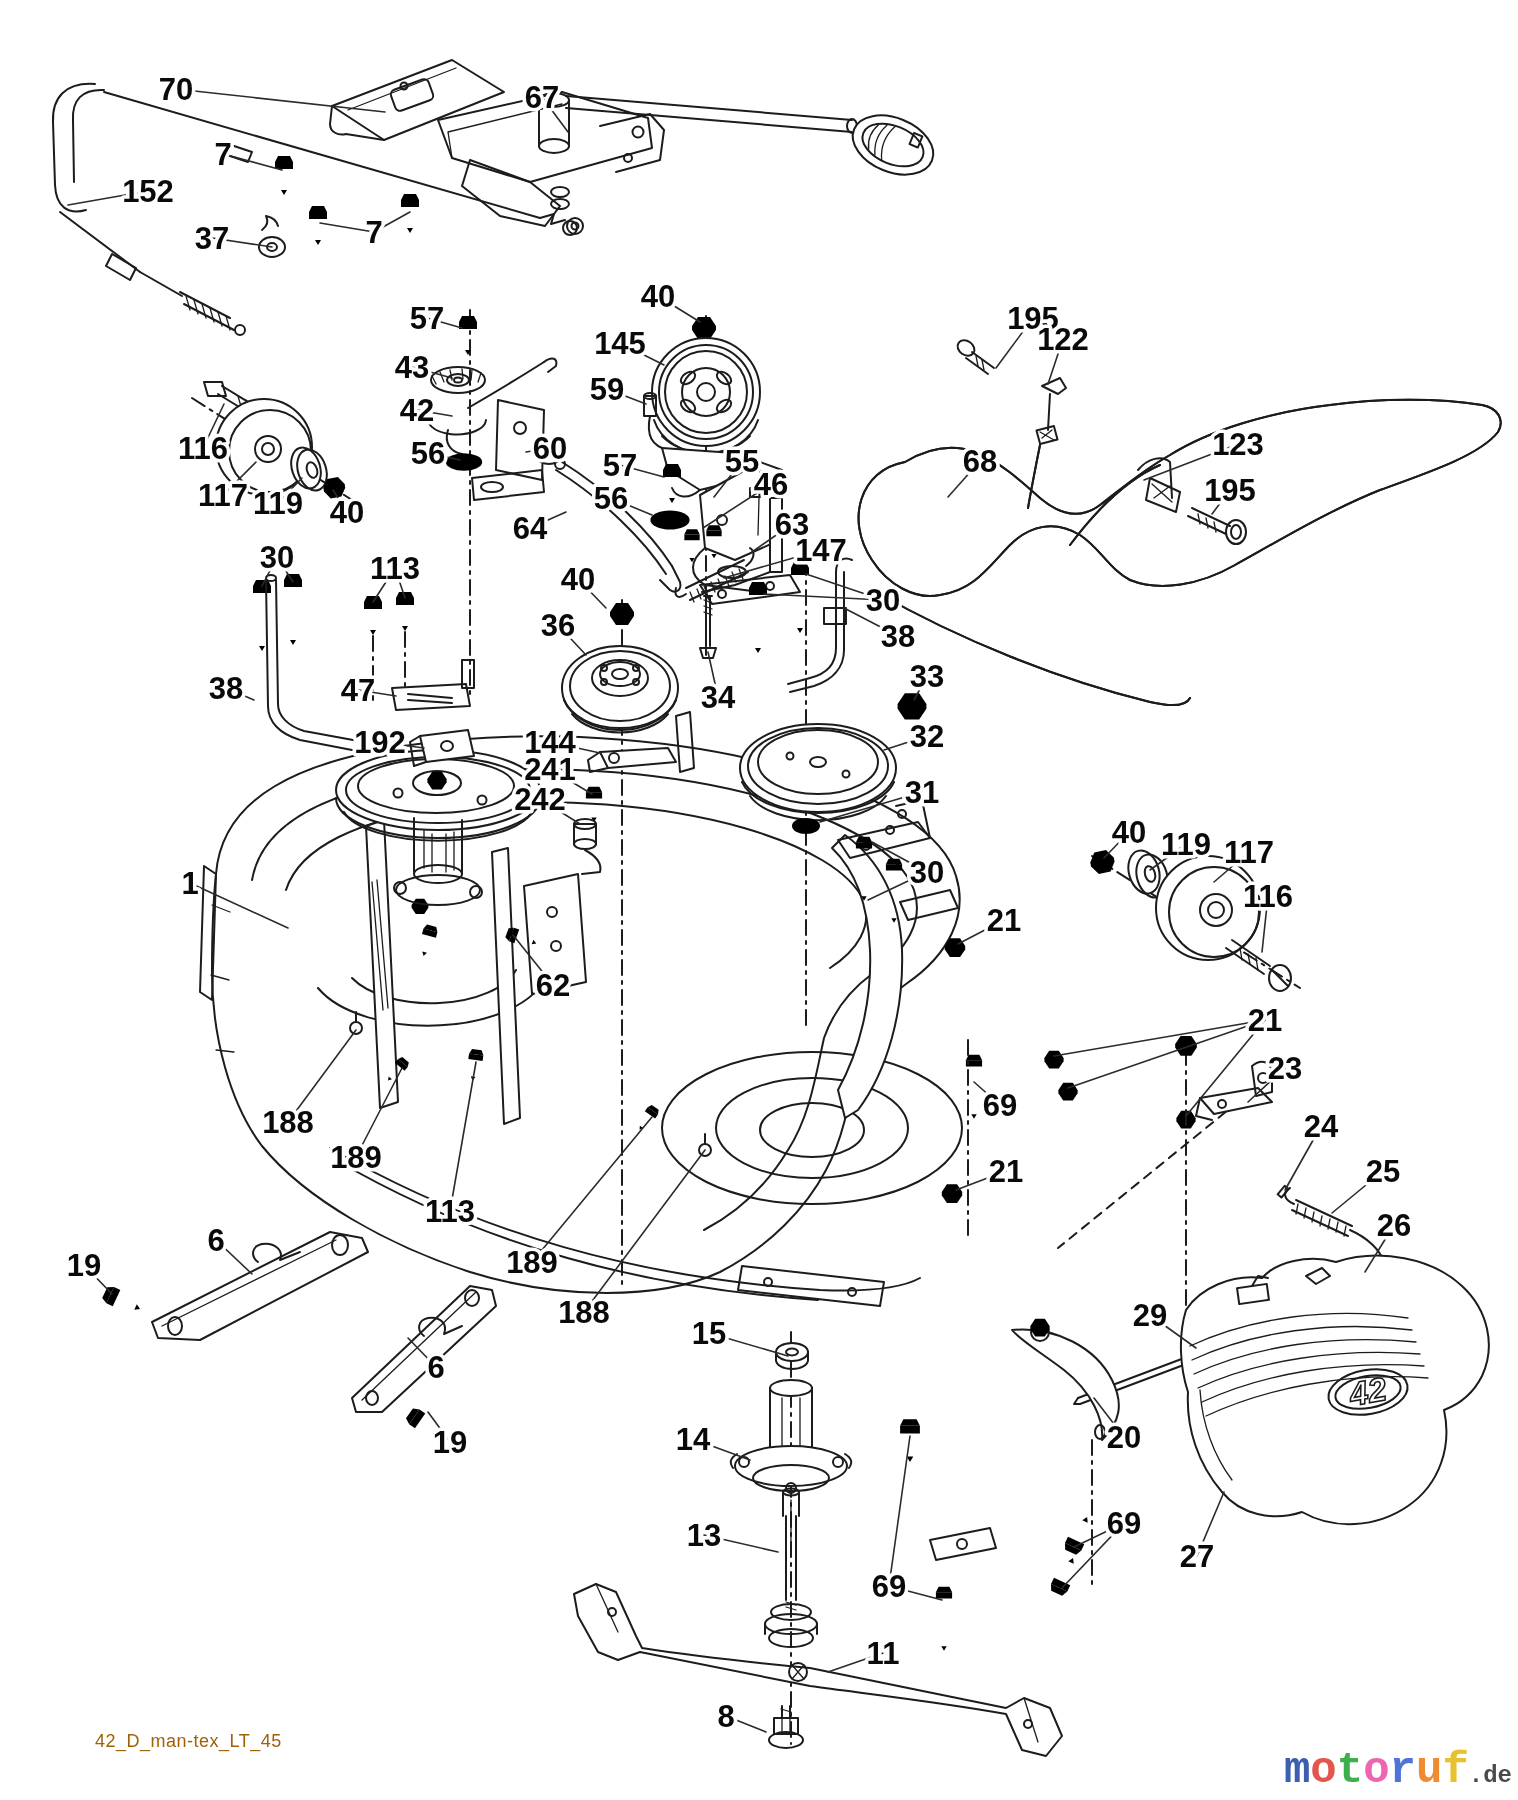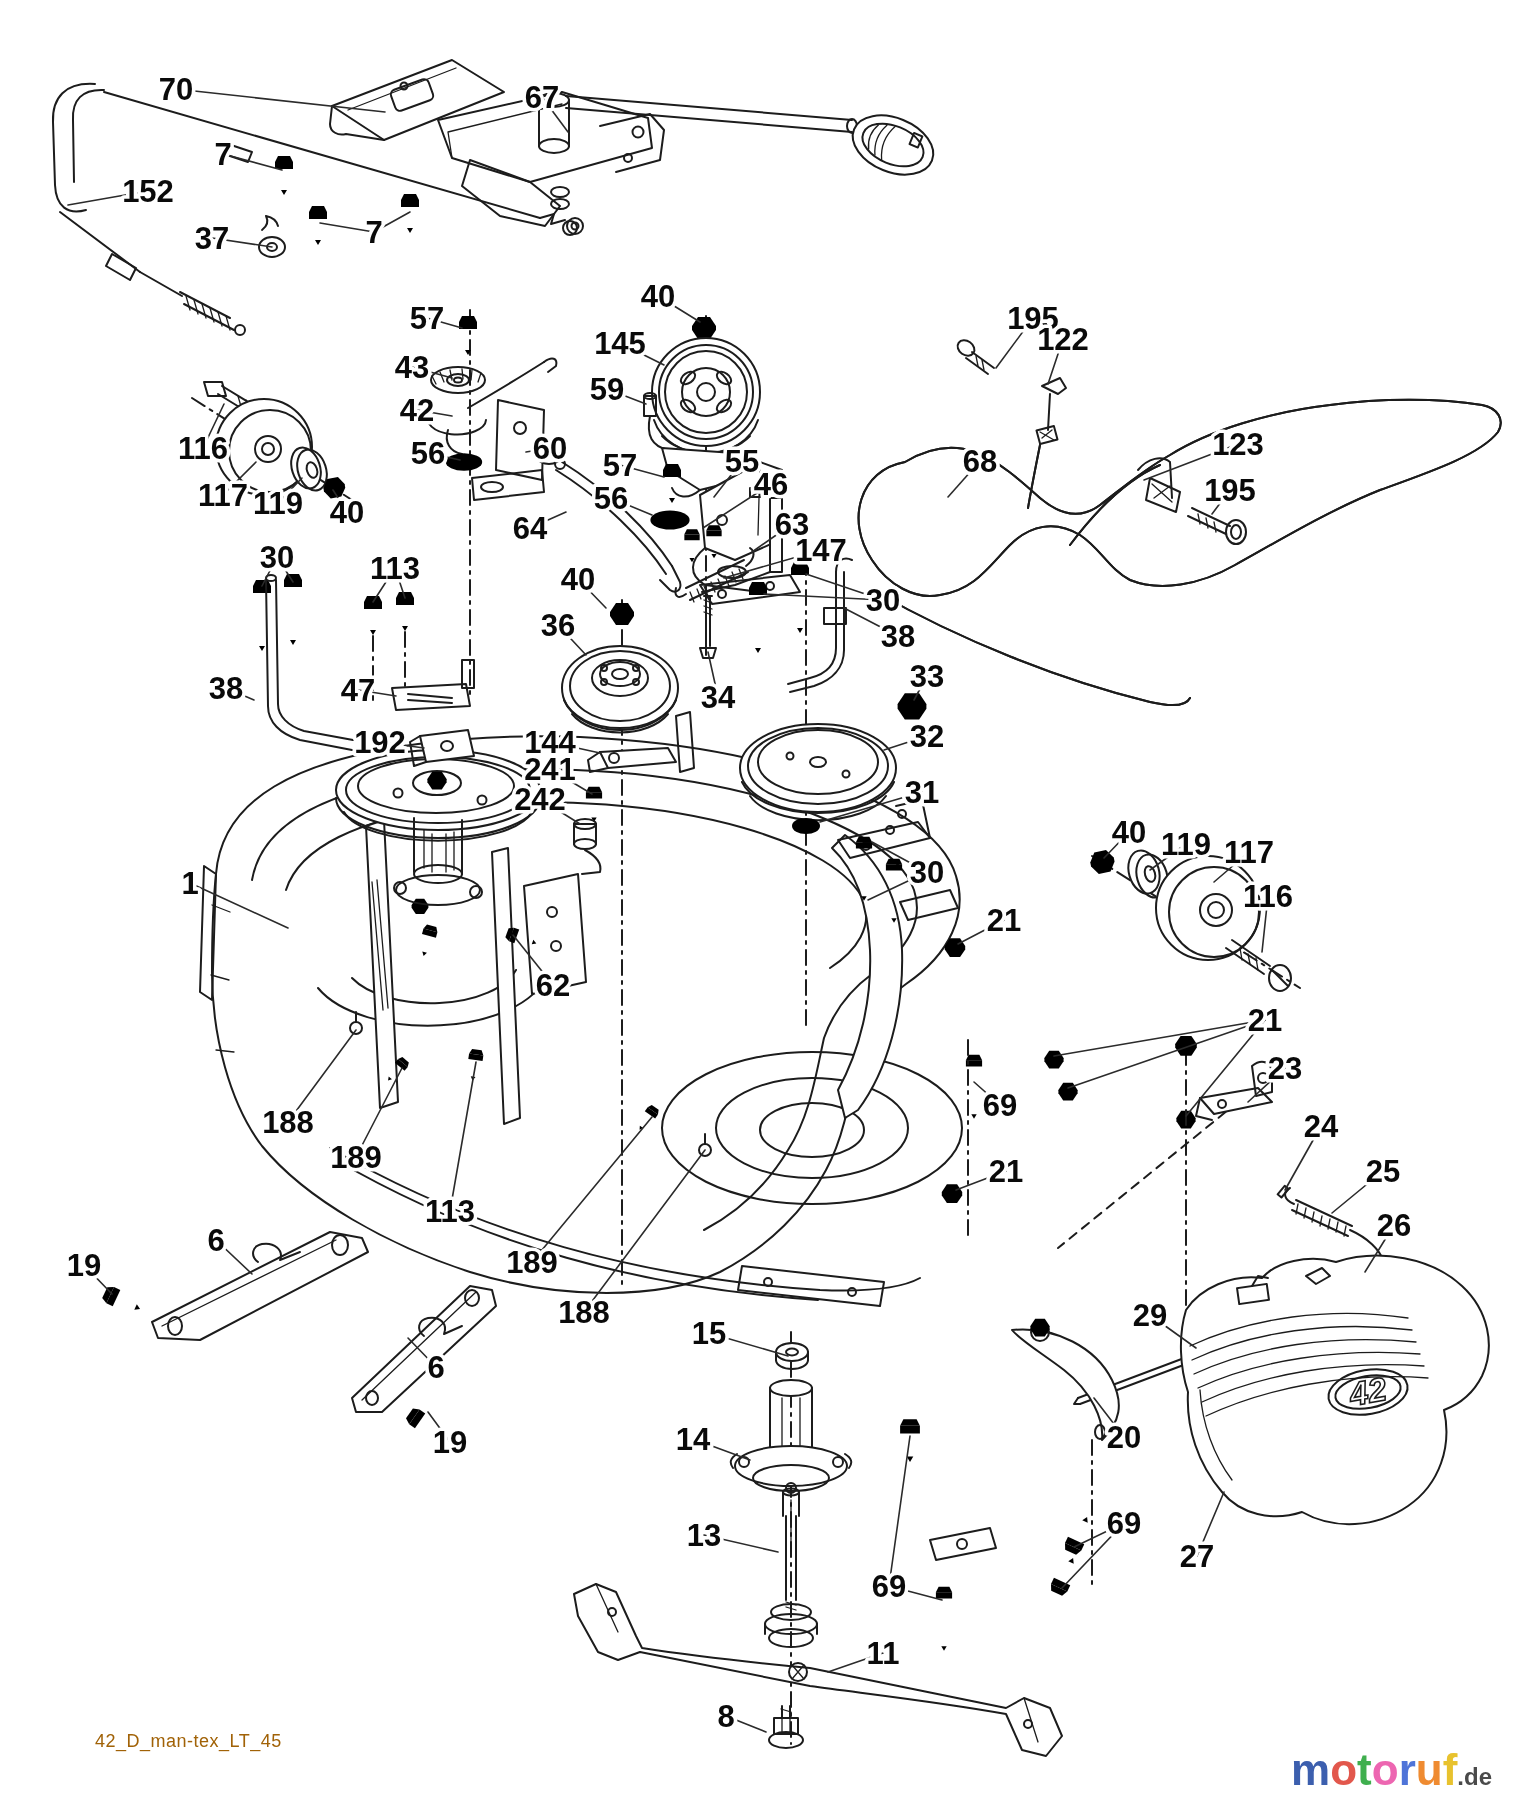--- a/index.html
+++ b/index.html
@@ -16,21 +16,21 @@
   .cl{stroke-dasharray:15 6 3 6;stroke-width:1.4;}
   .dash{stroke-dasharray:9 7;stroke-width:1.4;}
   #leader-layer line{stroke:#2b2b2b;stroke-width:1.6;}
   #label-layer text{font-family:"Liberation Sans",sans-serif;font-size:31px;font-weight:bold;
       fill:#0a0a0a;text-anchor:middle;paint-order:stroke;stroke:#ffffff;stroke-width:7px;
       stroke-linejoin:round;}
   .emblem{font-family:"Liberation Sans",sans-serif;font-size:33px;font-weight:bold;
       font-style:italic;fill:none;stroke:#1c1c1c;stroke-width:1.6;text-anchor:middle;}
   #footer-code{position:absolute;left:95px;top:1731px;font-size:18px;color:#a16207;
       letter-spacing:0.5px;}
-  #watermark{position:absolute;right:26px;bottom:8px;font-family:Liberation Sans, sans-serif;
+  #watermark{position:absolute;right:6px;bottom:8px;font-family:Liberation Mono, monospace;
       font-weight:bold;font-size:44px;line-height:1;white-space:nowrap;}
   #watermark .suffix{font-size:24px;font-weight:bold;}
 </style>
 </head>
 <body>
 
 <div id="stage">
 
 <svg id="artsvg" width="1518" height="1800" viewBox="0 0 1518 1800">
 

